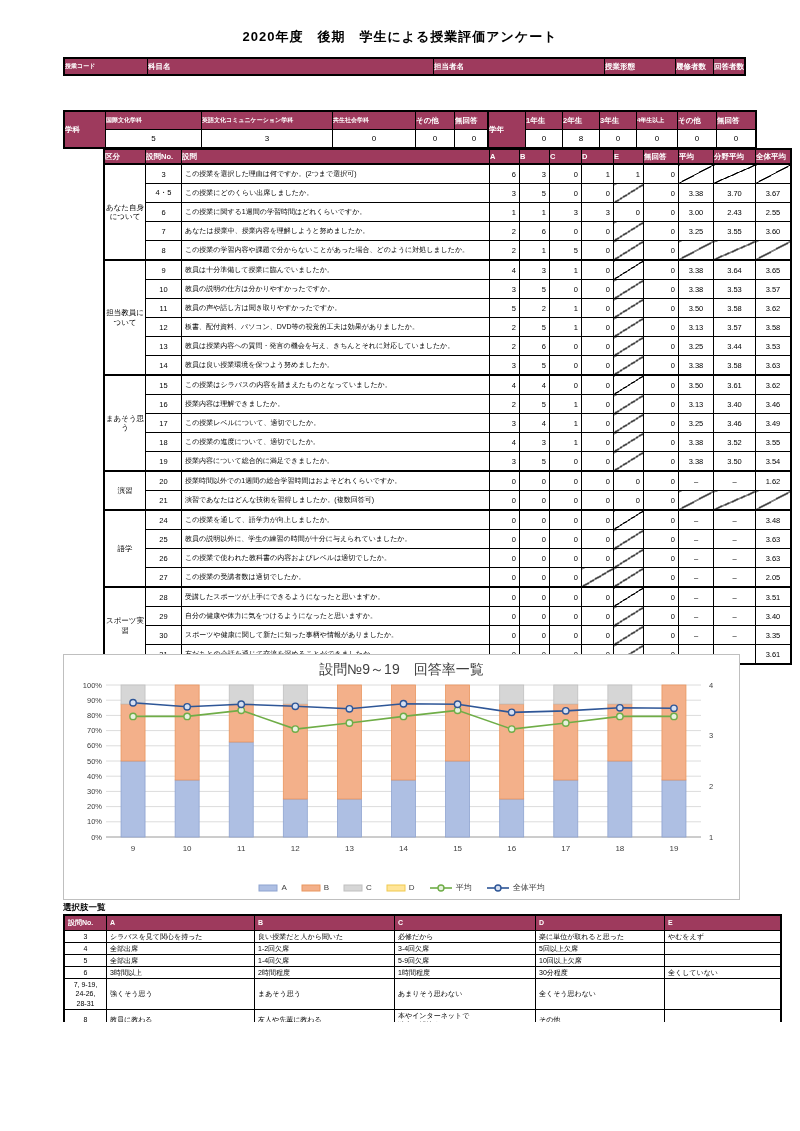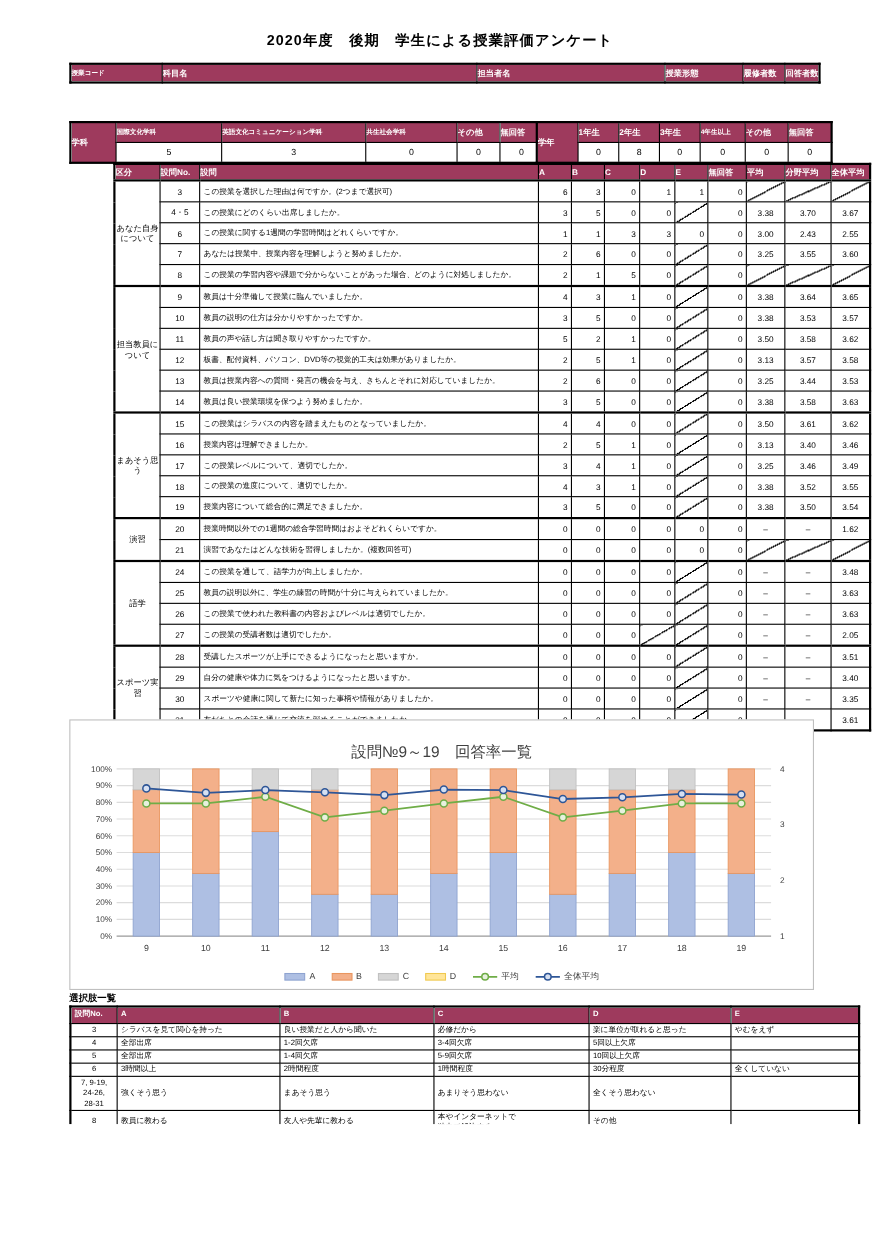--- a/index.html
+++ b/index.html
@@ -25,21 +25,21 @@
   .survey td.cat{font-size:7.5px;text-align:center;line-height:1.25;background:#fff;}
   .survey td.qno{text-align:center;}
   .survey td.q{text-align:left;padding-left:3px;font-size:7px;}
   .survey td.num{text-align:right;padding-right:3px;}
   .survey td.avg{text-align:center;}
   .survey tr.gstart td{border-top:2px solid #000;}
   .diag{background-image:linear-gradient(to bottom right,transparent calc(50% - 0.6px),
         #000 calc(50% - 0.6px),#000 calc(50% + 0.6px),transparent calc(50% + 0.6px));}
   .chartbox{position:absolute;left:63px;top:654px;width:675px;height:244px;
             border:1px solid #bfbfbf;background:#fff;}
-  .chart-title{width:100%;text-align:center;font-size:14px;color:#404040;margin-top:20px;}
+  .chart-title{width:100%;text-align:center;font-size:14px;color:#404040;margin-top:6px;}
   .legend{position:absolute;left:0;bottom:6px;width:100%;display:flex;
           justify-content:center;gap:14px;font-size:8px;color:#404040;align-items:center;}
   .legend .item{display:flex;align-items:center;gap:3px;}
   .choices-label{position:absolute;left:63px;top:902px;font-size:8.5px;font-weight:bold;text-align:right;}
   .choices{position:absolute;left:63px;top:914px;}
   .choices .hd{height:12px;}
   .choices td{font-size:7px;text-align:left;padding:1px 3px;line-height:1.3;white-space:pre-line;}
   .choices td.qno{text-align:center;white-space:pre-line;}
   .footer{position:absolute;left:63px;top:1070px;width:674px;text-align:right;
           font-size:13px;font-weight:bold;}

